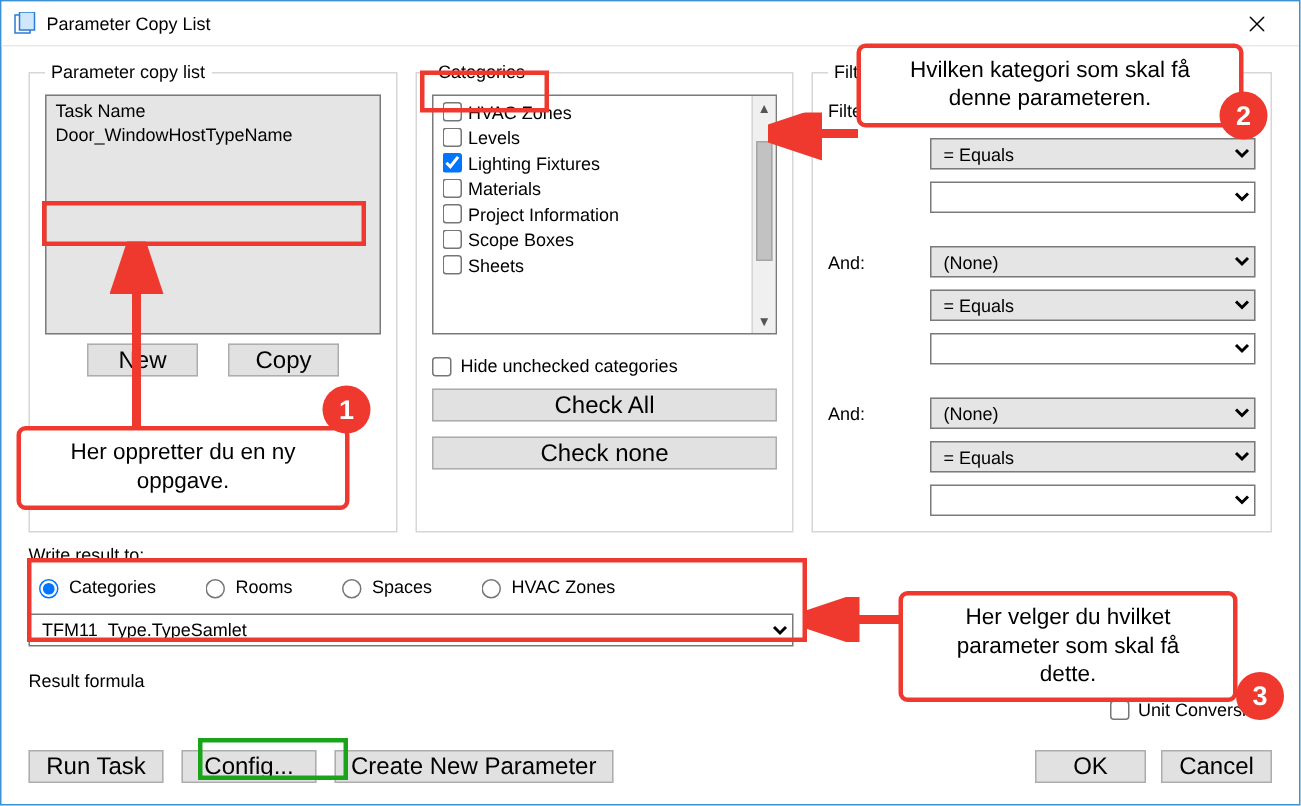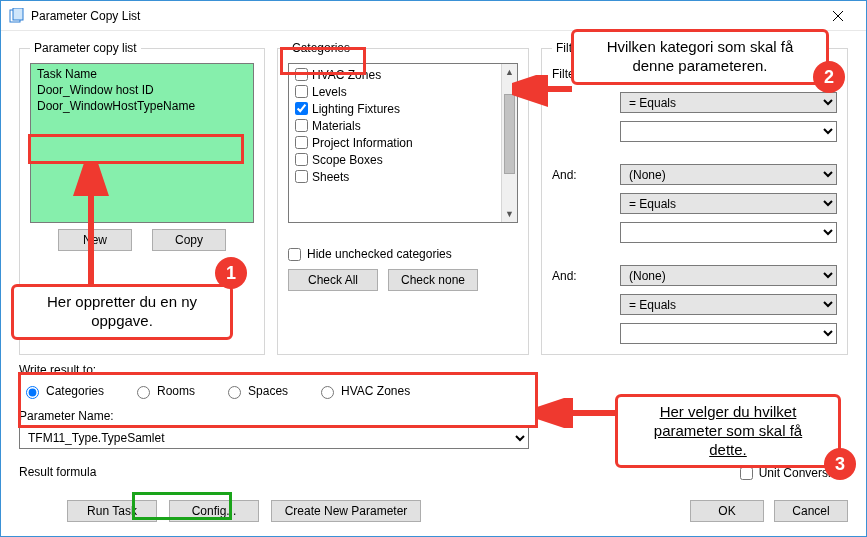--- a/index.html
+++ b/index.html
@@ -49,21 +49,21 @@
   }
   .row1 {
     display: flex;
     gap: 12px;
   }
   .row1 .col-copylist { width: 246px; }
   .row1 .col-categories { width: 252px; }
   .row1 .col-filter { flex: 1; }
   .listbox {
     border: 1px solid #7a7a7a;
-    background: #86efac;
+    background: #e5e5e5;
     height: 160px;
     overflow-y: auto;
     padding: 2px 0;
   }
   .listbox .item {
     padding: 1px 6px;
     white-space: nowrap;
     overflow: hidden;
   }
   .listbox .item.selected {
@@ -75,21 +75,21 @@
     gap: 20px;
     margin-top: 6px;
     justify-content: center;
   }
   button.win {
     background: #e1e1e1;
     border: 1px solid #adadad;
     padding: 2px 10px;
     min-width: 74px;
     font-family: inherit;
-    font-size: 12px;
+    font-size: 16px;
     cursor: pointer;
     height: 22px;
   }
   .catlist {
     border: 1px solid #7a7a7a;
     background: #fff;
     height: 160px;
     overflow: hidden;
     position: relative;
   }
@@ -118,22 +118,22 @@
   .catitem {
     display: flex; align-items: center; gap: 2px;
     padding: 0px 2px;
     font-size: 12px;
     height: 17px;
   }
   input[type="checkbox"].wcb {
     width: 13px; height: 13px;
     margin: 0 2px 0 0;
   }
-  .hide-row { margin-top: 24px; display:flex; align-items:center; gap:4px; }
-  .check-btns { display:flex; gap:10px; margin-top:8px; }
+  .hide-row { margin-top: 14px; display:flex; align-items:center; gap:4px; }
+  .check-btns { display:flex; gap:10px; margin-top:8px;flex-direction:column; }
   .filter-grid {
     display: grid;
     grid-template-columns: 60px 1fr;
     column-gap: 8px;
     row-gap: 8px;
     align-items: center;
   }
   select.win, input.win-text {
     width: 100%;
     border: 1px solid #7a7a7a;
@@ -162,21 +162,20 @@
     height: 22px;
     font-family: inherit; font-size: 12px;
     padding: 0 4px;
   }
   .result-label { margin-top: 16px; display:block; }
   .bottom-btns {
     position: absolute;
     left: 18px; right: 18px; bottom: 14px;
     display: flex;
     align-items: center;
-    margin-left: 48px;
   }
   .bottom-btns .left-group { display:flex; gap:12px; }
   .bottom-btns .spacer { flex:1; }
   .bottom-btns .right-group { display:flex; gap:10px; }
   .unit-row {
     position: absolute;
     right: 22px; bottom: 56px;
     display:flex; align-items:center; gap:4px;
   }
   
@@ -244,21 +243,20 @@
 </div>
 
 <div class="content">
 
   <div class="row1">
 
     <fieldset class="col-copylist">
       <legend>Parameter copy list</legend>
       <div class="listbox" id="task-listbox">
           <div class="item">Task Name</div>
-          <div class="item">Door_Window host ID</div>
           <div class="item">Door_WindowHostTypeName</div>
         </div>
       <div class="btnrow">
         <button class="win">New</button>
         <button class="win">Copy</button>
       </div>
     </fieldset>
 
     <fieldset class="col-categories">
       <legend>Categories</legend>
@@ -350,21 +348,20 @@
         <input type="radio" name="wr" style="">
         <span>Spaces</span>
       </label>
       <label>
         <input type="radio" name="wr" style="">
         <span>HVAC Zones</span>
       </label>
     </div>
 
   <div class="param-row">
-    <span class="param-label">Parameter Name:</span>
     <select class="param-select">
       <option>TFM11_Type.TypeSamlet</option>
     </select>
   </div>
 
   <span class="result-label">Result formula</span>
 
   <div class="unit-row">
     <input type="checkbox" class="wcb" style="">
     <span>Unit Conversion</span>
@@ -412,21 +409,21 @@
 <svg class="anno-arrow" style="left:511px; top:74px; width:64px; height:32px;">
   <defs>
       <marker id="ah2" markerWidth="10" markerHeight="10" refX="5" refY="3" orient="auto">
         <path d="M0,0 L0,6 L9,3 z" fill="#ef392f"></path>
       </marker>
     </defs>
   <line x1="60" y1="14" x2="6" y2="14" stroke="#ef392f" stroke-width="6" marker-end="url(#ah2)"></line>
 </svg>
 <div class="anno-badge" style="left:812px; top:60px;">2</div>
 
-<div class="anno-callout" style="left:614px; top:393px; width:226px;text-decoration:underline;">
+<div class="anno-callout" style="left:598px; top:393px; width:226px;">
   <span>Her velger du hvilket parameter som skal få dette.</span>
 </div>
 <svg class="anno-arrow" style="left:536px; top:397px; width:82px; height:30px;">
   <defs>
       <marker id="ah3" markerWidth="10" markerHeight="10" refX="5" refY="3" orient="auto">
         <path d="M0,0 L0,6 L9,3 z" fill="#ef392f"></path>
       </marker>
     </defs>
   <line x1="78" y1="15" x2="6" y2="15" stroke="#ef392f" stroke-width="6" marker-end="url(#ah3)"></line>
 </svg>

